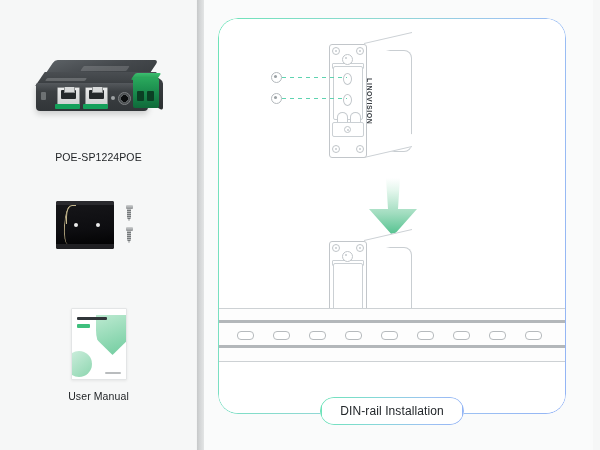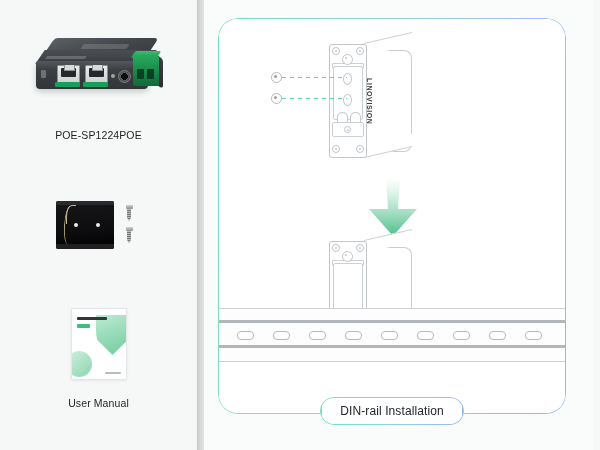--- a/index.html
+++ b/index.html
@@ -268,21 +268,21 @@
   }
   .pill span{position:relative;z-index:2;}
 </style>
 </head>
 <body>
 
 <div id="page">
 
   <div class="left-panel">
 
-    <div class="acc-item" style="top:34px;">
+    <div class="acc-item" style="top:56px;">
       <div class="acc-art sw-wrap">
         <div class="sw-side"></div>
         <div class="sw-top"></div>
         <div class="sw-top2"></div>
         <div class="sw-brand"></div>
         <div class="sw-front"></div>
         <div class="sw-sub"></div>
         <div class="led2"></div>
         <div class="rj45 p1"></div>
         <div class="rj45 p2"></div>
@@ -319,21 +319,21 @@
     <div class="acc-item" style="top:308px;">
       <div class="acc-art man-wrap">
         <div class="man-cover">
           <div class="man-leaf1"></div>
           <div class="man-leaf2"></div>
           <div class="man-title"></div>
           <div class="man-badge"></div>
           <div class="man-foot"></div>
         </div>
       </div>
-      <div class="acc-caption" style="margin-top:17px;">User Manual</div>
+      <div class="acc-caption" style="margin-top:10px;">User Manual</div>
     </div>
   </div>
 
   <div class="divider-edge"></div>
   <div class="panel-divider"></div>
 
   <div class="right-panel">
     <div class="diagram-card">
       <div class="frame"></div>
       <div class="inner">

